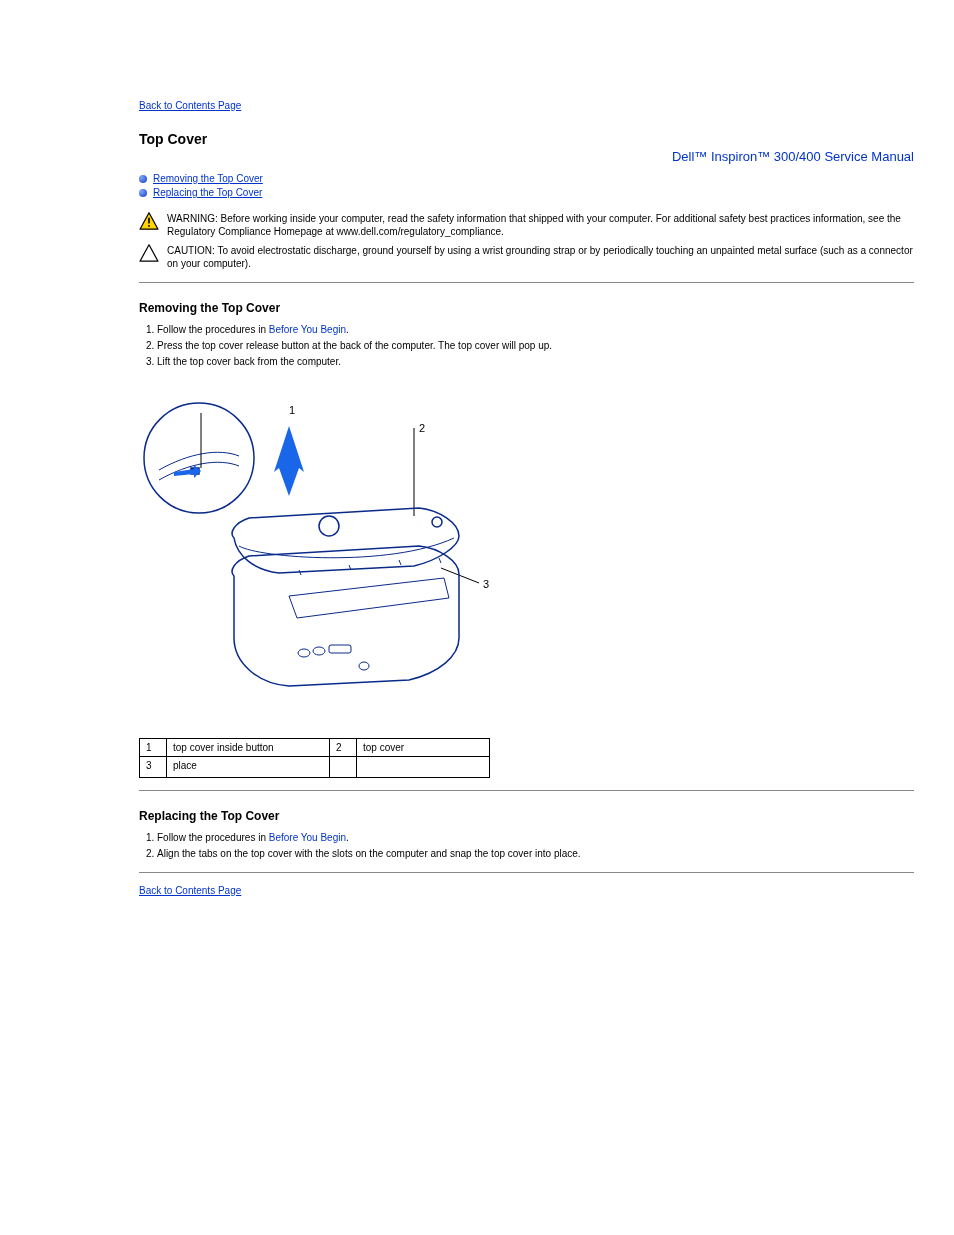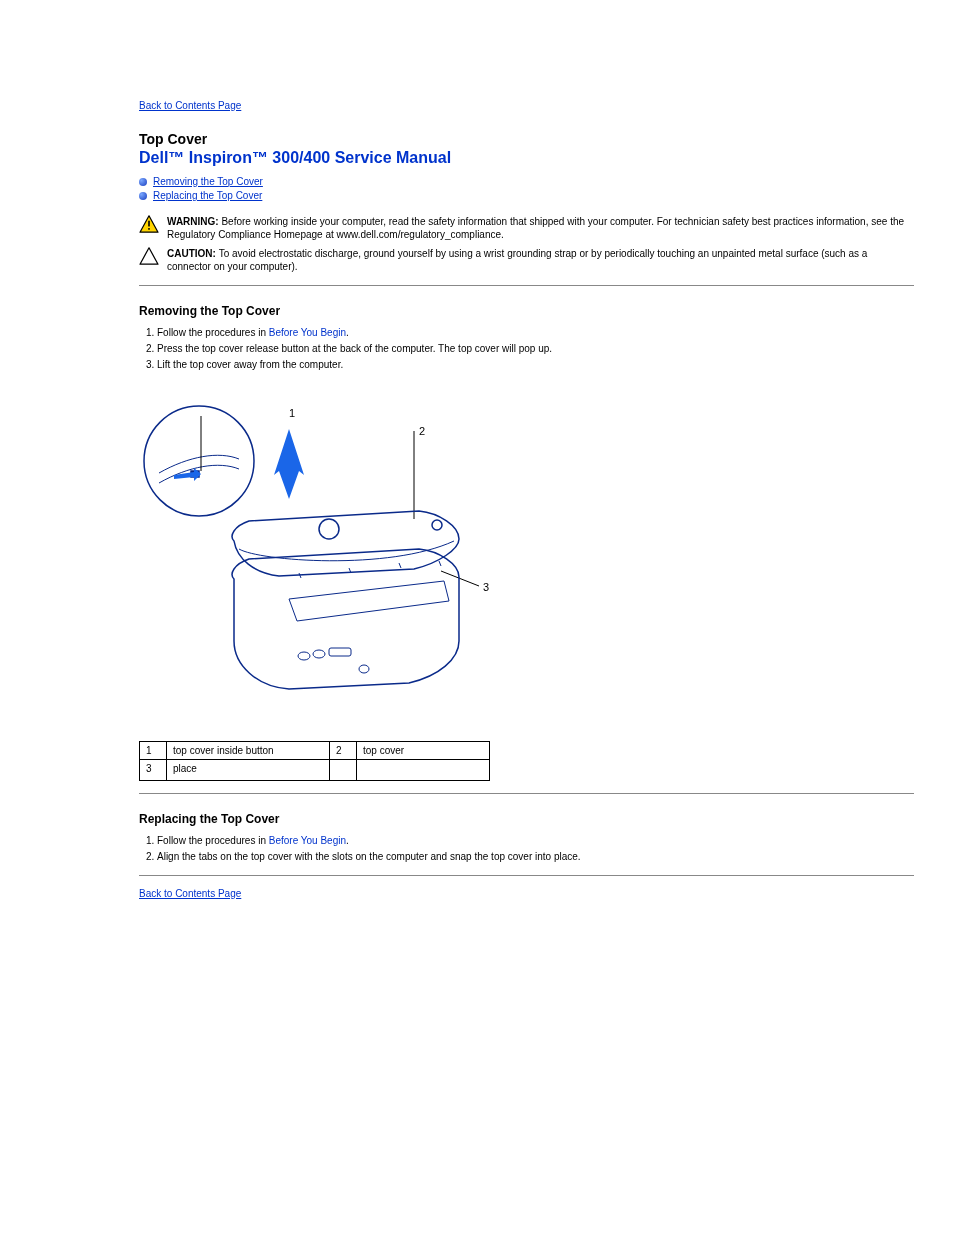--- a/index.html
+++ b/index.html
@@ -22,22 +22,23 @@
     text-decoration: underline;
     font-size: 10px;
   }
   h2.title {
     font-size: 14px;
     font-weight: bold;
     margin: 20px 0 2px 0;
   }
   .subtitle {
     color: #0033cc;
-    font-weight: bold;
-    font-size: 16px;
+    font-weight: normal;
+    font-size: 13px;
+    text-align: right;
   }
   .bullets {
     margin: 8px 0 12px 0;
   }
   .bullet-row {
     display: flex;
     align-items: center;
     line-height: 14px;
   }
   .bullet-icon {
@@ -57,21 +58,21 @@
   }
   .notice .icon {
     width: 22px;
     flex: 0 0 22px;
     margin-right: 6px;
   }
   .notice .text {
     flex: 1;
     line-height: 13px;
   }
-  .notice .text b { font-weight: bold; }
+  .notice .text b { font-weight: normal; }
   hr.sep {
     border: none;
     border-top: 1px solid #888;
     margin: 12px 0;
   }
   h3.section {
     font-size: 12px;
     font-weight: bold;
     margin: 18px 0 8px 0;
   }
@@ -127,21 +128,21 @@
 
   <div class="notice">
     <span class="icon">
       <svg viewBox="0 0 24 22" width="20" height="18">
         <path d="M12 1 L23 21 L1 21 Z" fill="#ffd400" stroke="#000" stroke-width="1.5" stroke-linejoin="round"></path>
         <rect x="11" y="7" width="2" height="7" fill="#000"></rect>
         <rect x="11" y="16" width="2" height="2" fill="#000"></rect>
       </svg>
     </span>
     <span class="text">
-      <b>WARNING: </b><span>Before working inside your computer, read the safety information that shipped with your computer. For technician safety best practices information, see the Regulatory Compliance Homepage at www.dell.com/regulatory_compliance.</span>
+      <b>WARNING: </b><span>Before working inside your computer, read the safety information that shipped with your computer. For additional safety best practices information, see the Regulatory Compliance Homepage at www.dell.com/regulatory_compliance.</span>
     </span>
   </div>
 
 
   <div class="notice">
     <span class="icon">
       <svg viewBox="0 0 24 22" width="20" height="18">
         <path d="M12 1 L23 21 L1 21 Z" fill="none" stroke="#000" stroke-width="1.5" stroke-linejoin="round"></path>
       </svg>
     </span>
@@ -152,21 +153,21 @@
 
   <hr class="sep">
 
   <h3 class="section">Removing the Top Cover</h3>
 
   <ol class="steps">
     <li>
       <span>Follow the procedures in </span><a class="inline-link">Before You Begin</a><span>.</span>
     </li>
     <li>Press the top cover release button at the back of the computer. The top cover will pop up.</li>
-    <li>Lift the top cover away from the computer.</li>
+    <li>Lift the top cover back from the computer.</li>
   </ol>
 
   <div class="figure">
     <svg viewBox="0 0 380 320" width="380" height="320">
 
       <g stroke="#0a2a8a" fill="none" stroke-width="1.5">
         <circle cx="60" cy="60" r="55"></circle>
         <path d="M20 72 C 50 55, 80 50, 100 58" stroke-width="1"></path>
         <path d="M20 82 C 50 65, 80 60, 100 68" stroke-width="1"></path>
         <rect x="52" y="70" width="8" height="6" fill="#0a2a8a"></rect>

